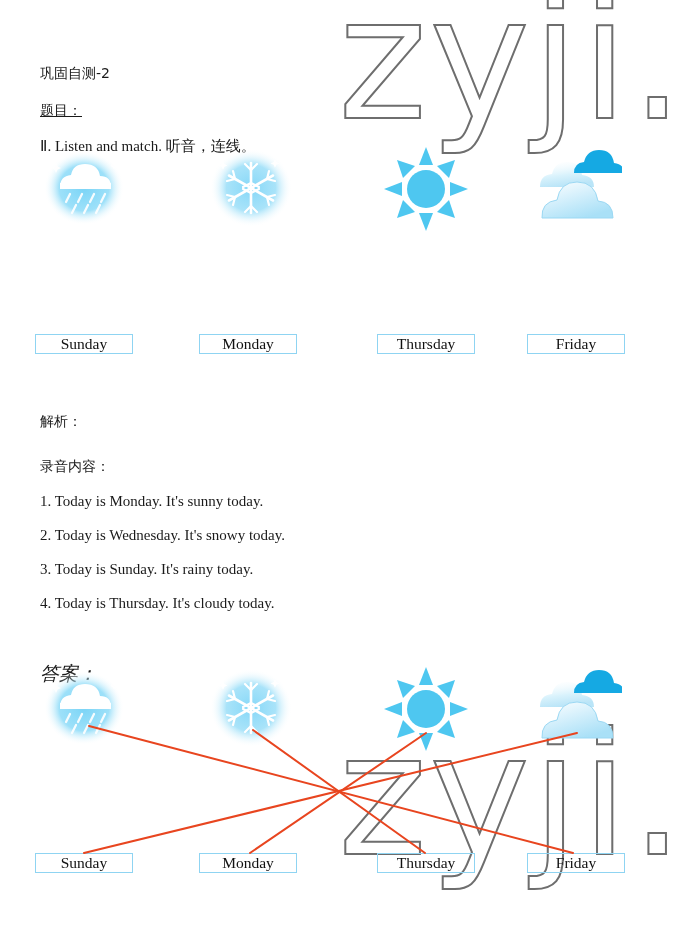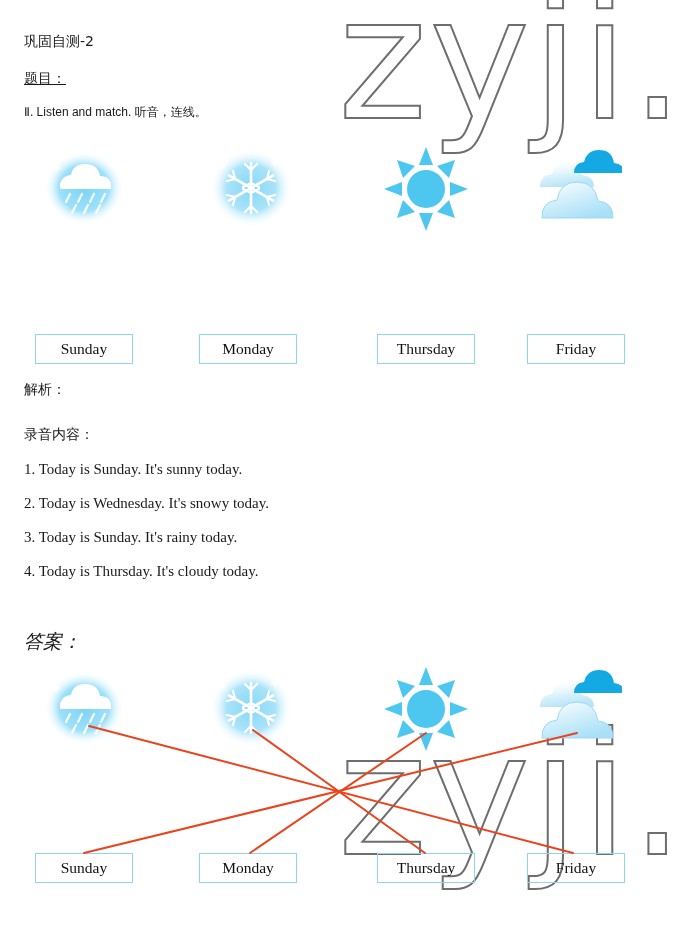--- a/index.html
+++ b/index.html
@@ -35,28 +35,29 @@
   }
 
   
   .sheet {
     position: relative;
     z-index: 10;
     padding: 0;
   }
   .line {
     position: absolute;
-    left: 24px;
+    left: 40px;
     font-size: 14.5px;
     line-height: 1.2;
     white-space: nowrap;
+    margin-top: 32px;
   }
   .cn { font-family: "DejaVu Sans", "Liberation Sans", sans-serif; font-size: 14px; }
   .en { font-family: "Liberation Serif", serif; font-size: 15px; }
-  .mixed { font-family: Liberation Sans, sans-serif; font-size: 12px; }
+  .mixed { font-family: Liberation Serif, serif; font-size: 15px; }
 
   
   .icon-row {
     position: absolute;
     left: 0;
     width: 690px;
     height: 90px;
     z-index: 10;
   }
   .icon-cell {
@@ -64,21 +65,21 @@
     width: 92px;
     height: 90px;
     top: 0;
   }
   .icon-cell svg { display: block; }
 
   
   .day-box {
     position: absolute;
     width: 98px;
-    height: 30px;
+    height: 20px;
     border: 1px solid #8fd4f2;
     background: transparent;
     font-family: "Liberation Serif", serif;
     font-size: 15.5px;
     color: #111;
     display: flex;
     align-items: center;
     justify-content: center;
     z-index: 12;
   }
@@ -229,21 +230,21 @@
     </div>
   <div class="day-box" style="left:377px; top:334px;">
       <span>Thursday</span>
     </div>
   <div class="day-box" style="left:527px; top:334px;">
       <span>Friday</span>
     </div>
 
   <div class="line cn" style="top:381px;">解析：</div>
   <div class="line cn" style="top:426px;">录音内容：</div>
-  <div class="line en" style="top:460px;">1. Today is Sunday. It's sunny today.</div>
+  <div class="line en" style="top:460px;">1. Today is Monday. It's sunny today.</div>
   <div class="line en" style="top:494px;">2. Today is Wednesday. It's snowy today.</div>
   <div class="line en" style="top:528px;">3. Today is Sunday. It's rainy today.</div>
   <div class="line en" style="top:562px;">4. Today is Thursday. It's cloudy today.</div>
 
   <div class="line cn" style="top:630px; font-size:19px;font-style:italic;">答案：</div>
 
   <div class="icon-row" style="top:665px;">
 
     <div class="icon-cell" style="left:40px;">
       <svg width="92" height="90" viewBox="0 0 92 90" xmlns="http://www.w3.org/2000/svg">

